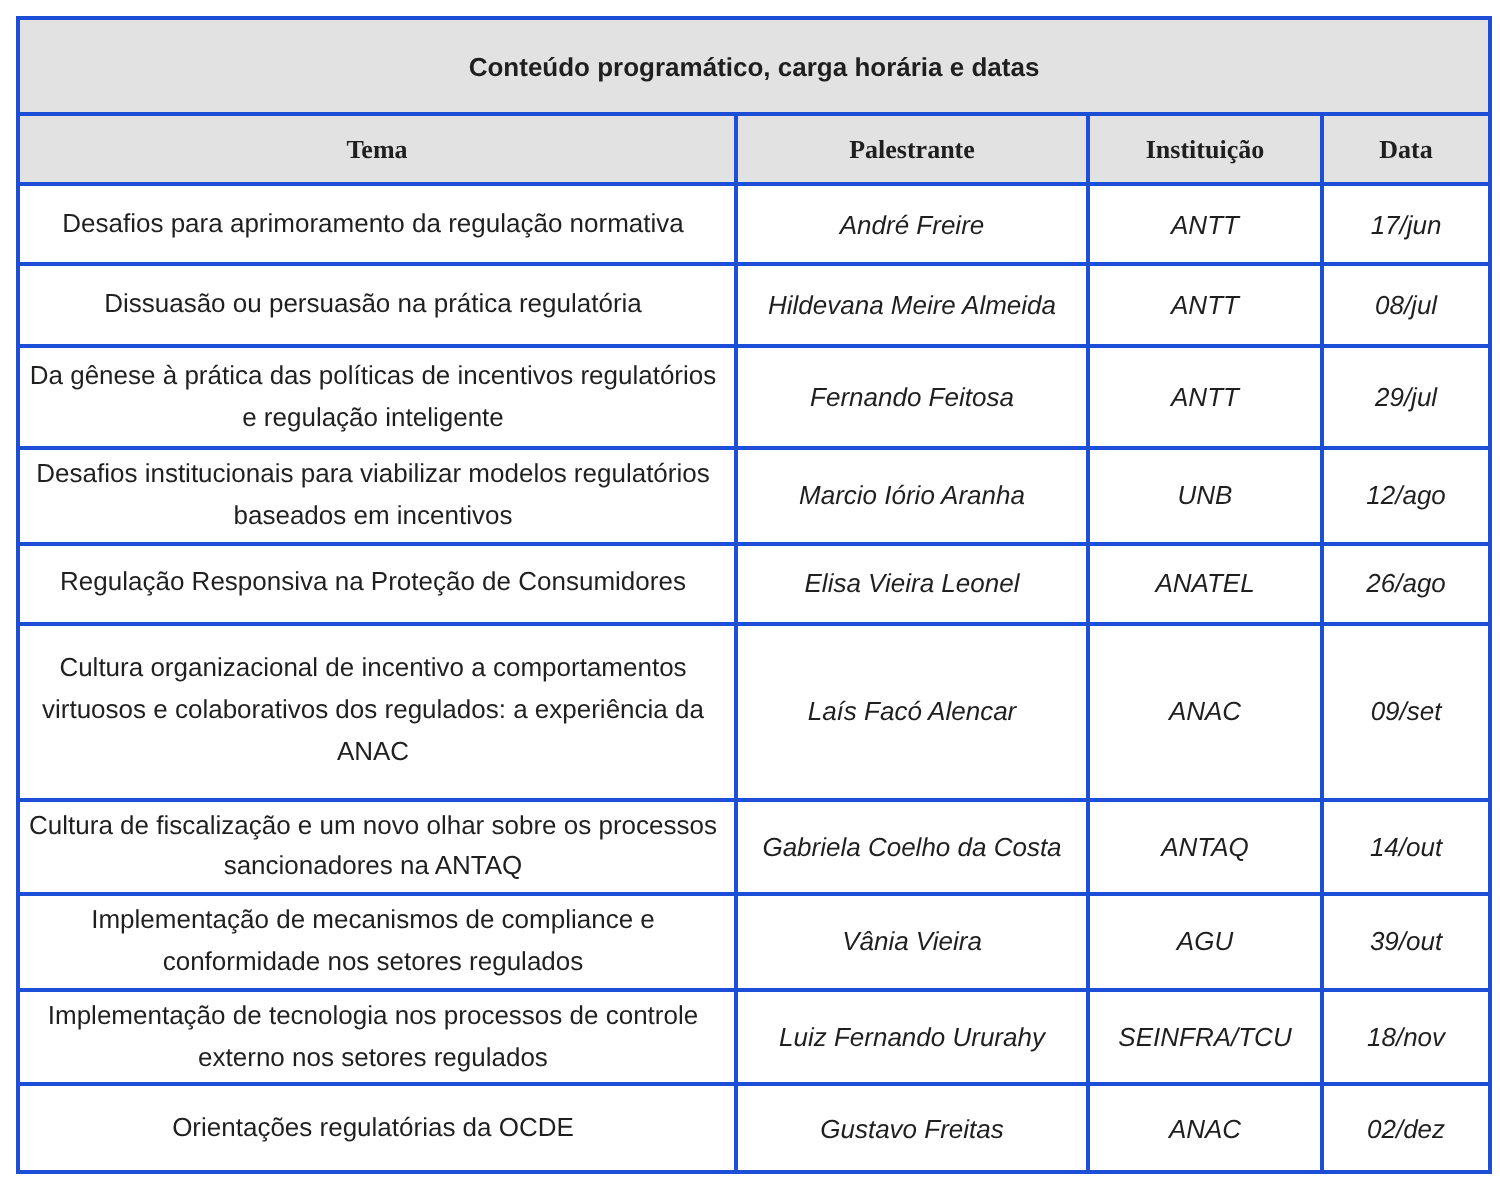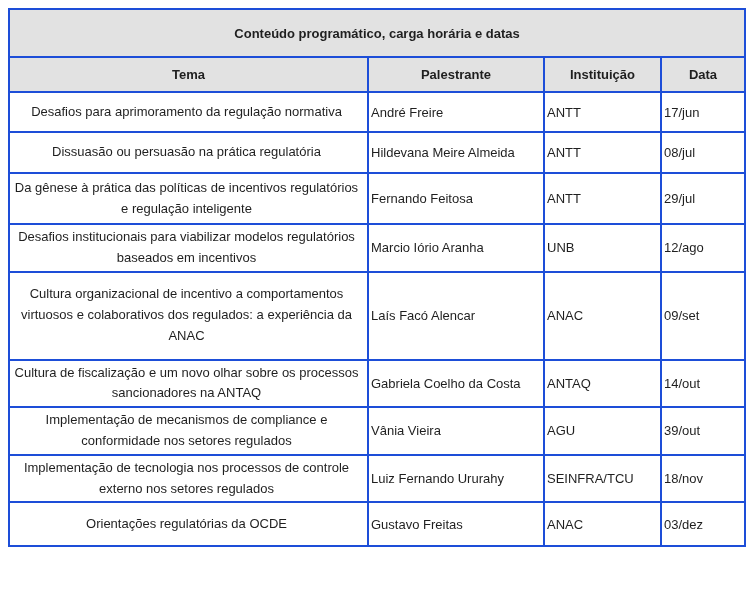--- a/index.html
+++ b/index.html
@@ -35,29 +35,31 @@
     text-align: center;
     font-weight: bold;
     font-size: 13px;
   }
   tr.header-row th {
     background: #e2e2e2;
     height: 31px;
     text-align: center;
     font-weight: bold;
     font-size: 13px;
+    font-family: Liberation Serif, serif;
   }
   td.td-tema {
     text-align: center;
     padding: 2px 8px 2px 4px;
     line-height: 1.6;
   }
   td.td-center {
-    text-align: left;
+    text-align: center;
     padding: 2px 2px;
+    font-style: italic;
   }
   col.c-tema { width: 359px; }
   col.c-palestrante { width: 176px; }
   col.c-instituicao { width: 117px; }
   col.c-data { width: 84px; }
 </style>
 </head>
 <body>
 
 <div class="page">
@@ -97,20 +99,26 @@
         <td class="td-center">Fernando Feitosa</td>
         <td class="td-center">ANTT</td>
         <td class="td-center">29/jul</td>
       </tr>
       <tr class="data-row" style="height:47px">
         <td class="td-tema">Desafios institucionais para viabilizar modelos regulatórios baseados em incentivos</td>
         <td class="td-center">Marcio Iório Aranha</td>
         <td class="td-center">UNB</td>
         <td class="td-center">12/ago</td>
       </tr>
+      <tr class="data-row" style="height:40px">
+        <td class="td-tema">Regulação Responsiva na Proteção de Consumidores</td>
+        <td class="td-center">Elisa Vieira Leonel</td>
+        <td class="td-center">ANATEL</td>
+        <td class="td-center">26/ago</td>
+      </tr>
       <tr class="data-row" style="height:88px">
         <td class="td-tema">Cultura organizacional de incentivo a comportamentos virtuosos e colaborativos dos regulados: a experiência da ANAC</td>
         <td class="td-center">Laís Facó Alencar</td>
         <td class="td-center">ANAC</td>
         <td class="td-center">09/set</td>
       </tr>
       <tr class="data-row" style="height:45px">
         <td class="td-tema">Cultura de fiscalização e um novo olhar sobre os processos sancionadores na ANTAQ</td>
         <td class="td-center">Gabriela Coelho da Costa</td>
         <td class="td-center">ANTAQ</td>
@@ -125,17 +133,17 @@
       <tr class="data-row" style="height:42px">
         <td class="td-tema">Implementação de tecnologia nos processos de controle externo nos setores regulados</td>
         <td class="td-center">Luiz Fernando Ururahy</td>
         <td class="td-center">SEINFRA/TCU</td>
         <td class="td-center">18/nov</td>
       </tr>
       <tr class="data-row" style="height:44px">
         <td class="td-tema">Orientações regulatórias da OCDE</td>
         <td class="td-center">Gustavo Freitas</td>
         <td class="td-center">ANAC</td>
-        <td class="td-center">03/dez</td>
+        <td class="td-center">02/dez</td>
       </tr>
     </tbody>
   </table>
 </div>
 
 </body></html>

